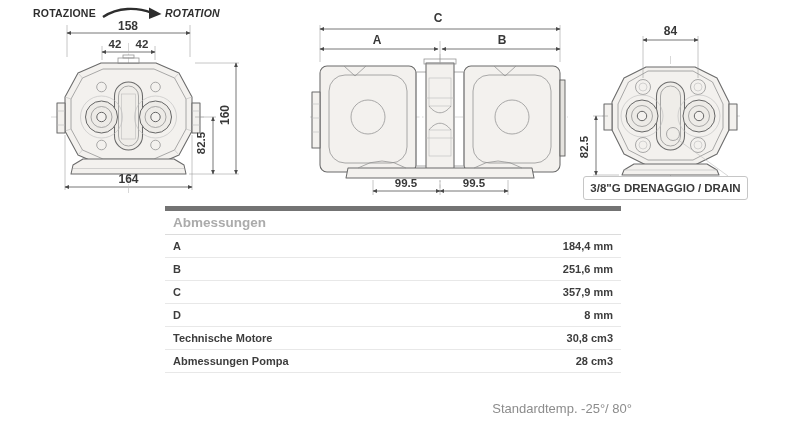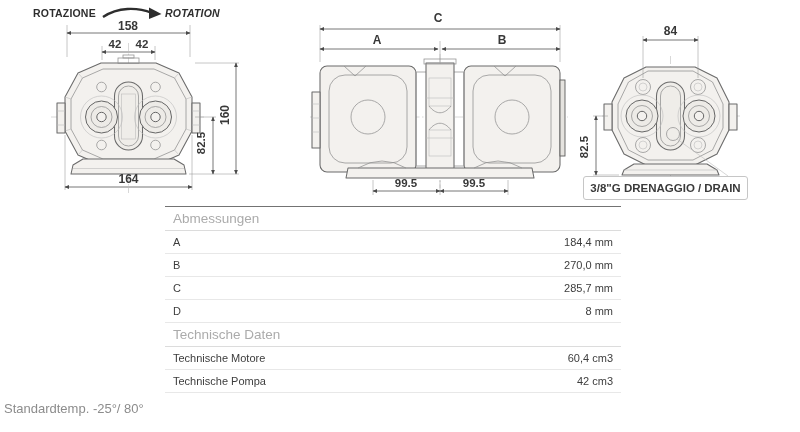--- a/index.html
+++ b/index.html
@@ -18,28 +18,28 @@
   .dtl{font-size:12px;}
   .rot{fill:#2d2d2d;font:600 10.5px "Liberation Sans",sans-serif;letter-spacing:.2px;}
   .roti{font-style:italic;font-weight:600;}
   
   .drainbox{position:absolute;left:583px;top:176px;width:163px;height:22px;
             border:1px solid #c6c6c6;border-radius:3px;background:#fff;
             display:flex;align-items:center;justify-content:center;
             font:600 11.5px "Liberation Sans",sans-serif;color:#3a3a3a;white-space:nowrap;}
   .drainbox .it{margin-left:3px;}
   
-  .table{position:absolute;left:165px;top:206px;width:456px;border-top:1px solid #737373;}
+  .table{position:absolute;left:165px;top:206px;width:456px;border-top:5px solid #737373;font-weight:bold;}
   .trow{display:flex;align-items:center;justify-content:space-between;
         height:23px;border-bottom:1px solid #e8e8e8;padding:0 8px;box-sizing:border-box;}
   .thead{height:24px;border-bottom:1px solid #dcdcdc;}
   .thead .sect{font-size:13.5px;color:#ababab;}
   .tl{font-size:11px;color:#3d3d3d;}
   .tv{font-size:11px;color:#3d3d3d;text-align:center;}
-  .footer{position:absolute;left:4px;top:401px;width:620px;text-align:left;
+  .footer{position:absolute;left:12px;top:401px;width:620px;text-align:right;
           font-size:13px;color:#8c8c8c;}
 </style>
 </head>
 <body>
 
 <div class="stage">
 
   <svg style="left:25px;top:3px" width="215" height="197" viewBox="0 0 215 197">
     <defs>
       <marker id="arwL" viewBox="0 0 10 10" refX="8.5" refY="5" markerWidth="6.5" markerHeight="6.5" orient="auto-start-reverse">
@@ -296,38 +296,35 @@
   <div class="table">
     <div class="trow thead">
       <span class="sect">Abmessungen</span>
     </div>
     <div class="trow">
       <span class="tl">A</span>
       <span class="tv">184,4 mm</span>
     </div>
     <div class="trow">
       <span class="tl">B</span>
-      <span class="tv">270,0 mm</span>
+      <span class="tv">251,6 mm</span>
     </div>
     <div class="trow">
       <span class="tl">C</span>
-      <span class="tv">285,7 mm</span>
+      <span class="tv">357,9 mm</span>
     </div>
     <div class="trow">
       <span class="tl">D</span>
       <span class="tv">8 mm</span>
     </div>
-    <div class="trow thead">
-      <span class="sect">Technische Daten</span>
-    </div>
     <div class="trow">
       <span class="tl">Technische Motore</span>
-      <span class="tv">60,4 cm3</span>
-    </div>
-    <div class="trow">
-      <span class="tl">Technische Pompa</span>
-      <span class="tv">42 cm3</span>
+      <span class="tv">30,8 cm3</span>
+    </div>
+    <div class="trow">
+      <span class="tl">Abmessungen Pompa</span>
+      <span class="tv">28 cm3</span>
     </div>
   </div>
 
   <div class="footer">Standardtemp. -25°/ 80°</div>
 
 </div>
 
 </body></html>

